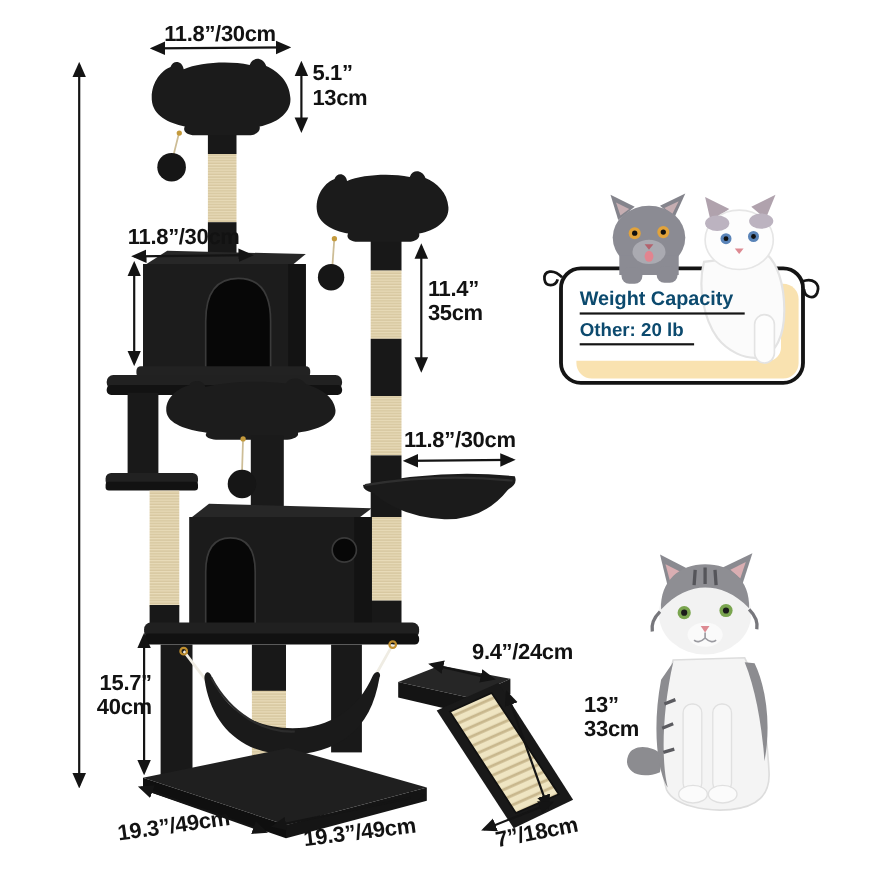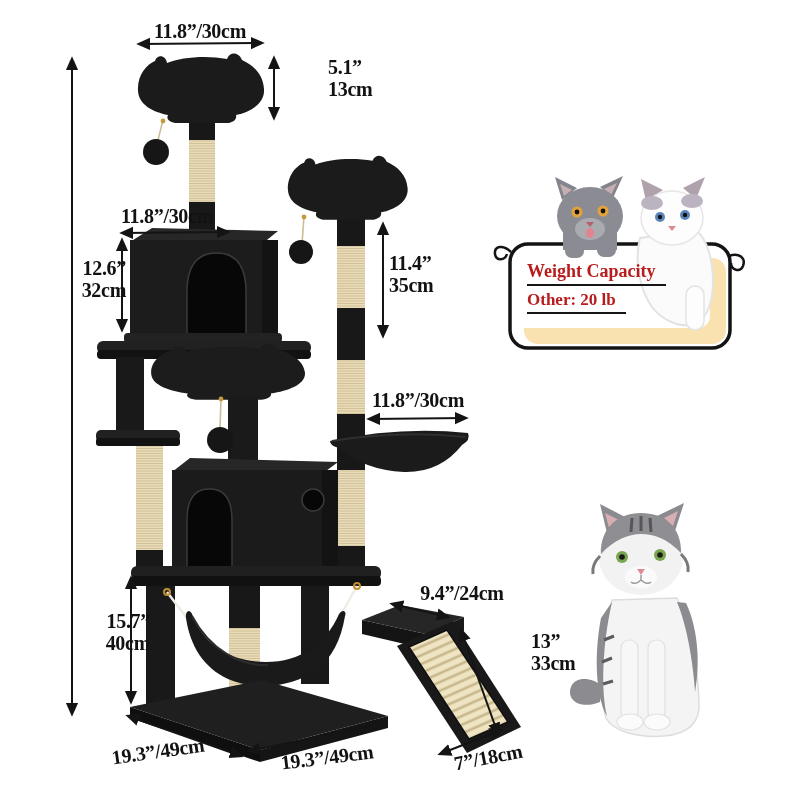--- a/index.html
+++ b/index.html
@@ -1,23 +1,23 @@
 <!DOCTYPE html>
 <html><head>
 <meta charset="utf-8">
 <style>
   html,body{margin:0;padding:0;background:#fff;}
   .stage{position:relative;width:800px;height:800px;background:#ffffff;overflow:hidden;
-         font-family:Liberation Serif, serif;border-radius:11px;}
+         font-family:Liberation Sans, sans-serif;border-radius:11px;}
   .stage svg{position:absolute;left:0;top:0;}
   .dim{position:absolute;font-weight:700;font-size:20px;line-height:22px;color:#121212;
        letter-spacing:-0.3px;white-space:nowrap;}
   .dim.center{text-align:center;}
   .dim.right{text-align:right;}
-  .wc-line{position:absolute;font-weight:700;font-size:17px;color:#b91c1c;white-space:nowrap;}
+  .wc-line{position:absolute;font-weight:700;font-size:17px;color:#0c4a6e;white-space:nowrap;}
   .wc-line span{display:inline-block;border-bottom:2px solid #151515;padding:0 10px 2px 0;}
   .rot-l8{transform:rotate(-8deg);}
   .rot-l7{transform:rotate(-7deg);}
   .rot-l11{transform:rotate(-11deg);}
 </style>
 </head>
 <body>
 
 <div class="stage">
 
@@ -228,46 +228,42 @@
       <circle cx="660" cy="555" r="6" fill="#7aa54f"></circle>
         <circle cx="660" cy="555" r="2.8" fill="#1a1a1a"></circle>
       <ellipse cx="641" cy="577" rx="16" ry="11" fill="#fafafa"></ellipse>
       <path d="M637,569 L645,569 L641,575 Z" fill="#dd8a92"></path>
       <path d="M641,575 L641,580 M641,580 C637,584 633,584 631,582 M641,580 C645,584 649,584 651,582" stroke="#9a9aa0" stroke-width="1.5" fill="none"></path>
     </g>
   </svg>
 
   <div class="dim center" style="left:133px;top:20px;width:134px;">11.8”/30cm</div>
 
-  <div class="dim" style="left:284px;top:56px;margin-left:44px;">
+  <div class="dim" style="left:284px;top:56px;">
     <div>5.1”</div>
     <div>13cm</div>
   </div>
 
 
   <div class="dim center" style="left:109px;top:205px;width:116px;">11.8”/30cm</div>
 
-  <div class="dim right" style="left:60px;top:257px;width:66px;">
-    <div>12.6”</div>
-    <div>32cm</div>
-  </div>
 
   <div class="dim" style="left:389px;top:252px;">
     <div>11.4”</div>
     <div>35cm</div>
   </div>
 
   <div class="dim center" style="left:362px;top:389px;width:112px;">11.8”/30cm</div>
 
-  <div class="dim right" style="left:82px;top:610px;width:68px;">
+  <div class="dim right" style="left:70px;top:610px;width:68px;">
     <div>15.7”</div>
     <div>40cm</div>
   </div>
 
-  <div class="dim center" style="left:408px;top:582px;width:108px;">9.4”/24cm</div>
+  <div class="dim center" style="left:421px;top:582px;width:108px;">9.4”/24cm</div>
 
   <div class="dim" style="left:483px;top:630px;margin-left:48px;">
     <div>13”</div>
     <div>33cm</div>
   </div>
 
   <div class="dim center rot-l11" style="left:445px;top:746px;width:86px;">7”/18cm</div>
 
   <div class="dim center rot-l8" style="left:102px;top:740px;width:112px;">19.3”/49cm</div>
 

